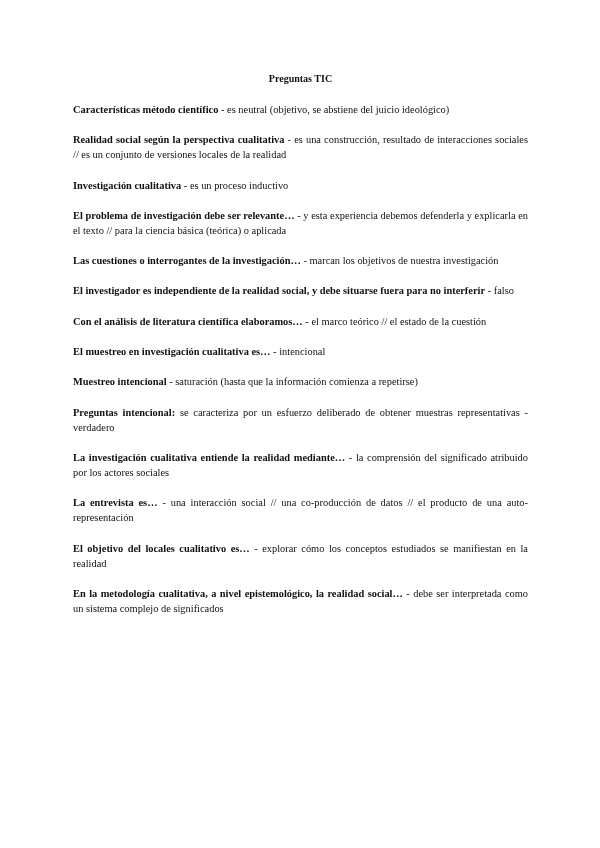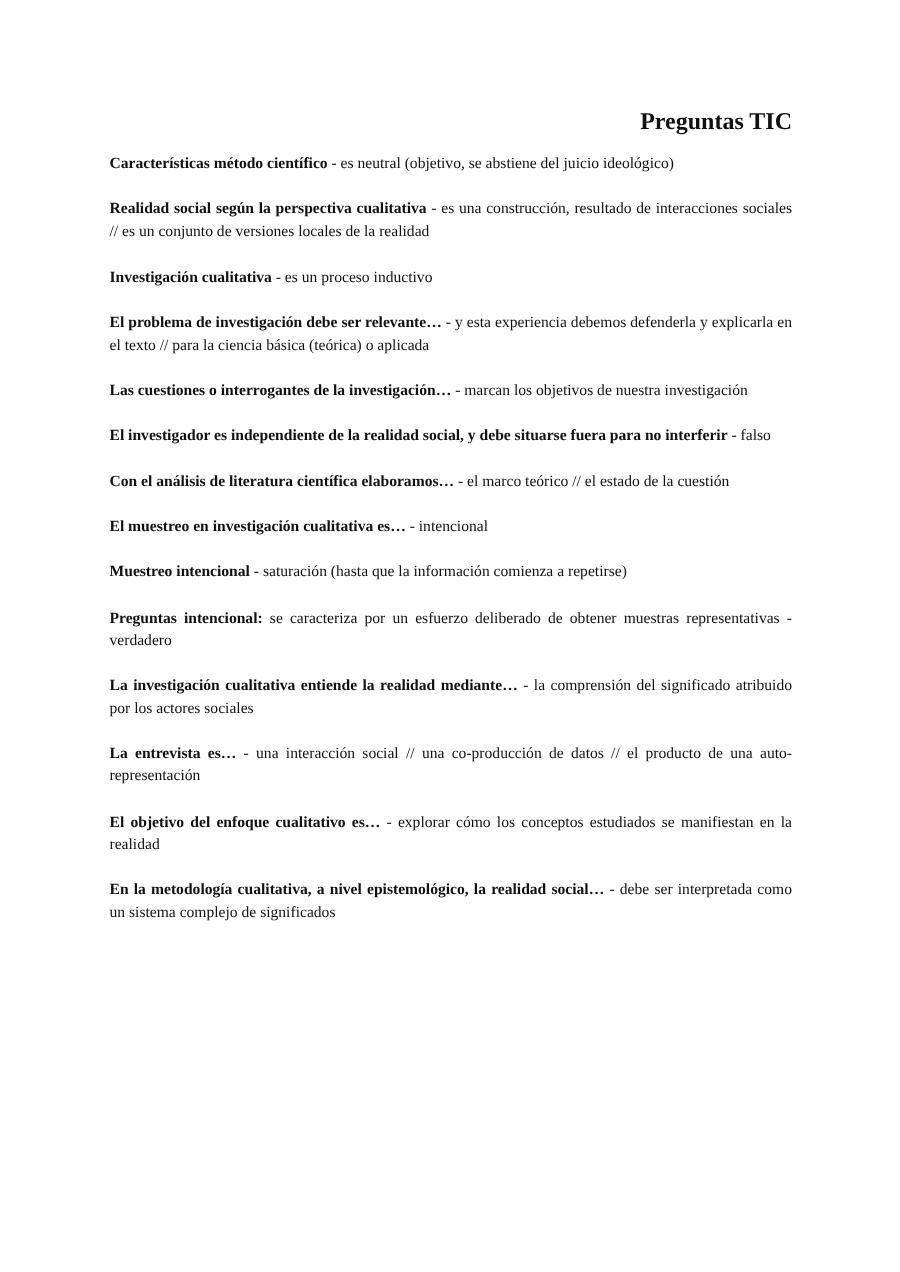--- a/index.html
+++ b/index.html
@@ -1,20 +1,20 @@
 <!DOCTYPE html>
 <html><head>
 <meta charset="utf-8">
 <style>
   html, body { margin: 0; padding: 0; background: #ffffff; }
   body { width: 600px; height: 848px; position: relative; overflow: hidden;
          font-family: "Liberation Serif", "DejaVu Serif", serif; color: #111; }
   .page { position: absolute; left: 73px; top: 0; width: 455px; }
-  .title { position: absolute; left: 0; width: 455px; top: 73px; text-align: right;
-           font-weight: bold; font-size: 16px; }
+  .title { position: absolute; left: 0; width: 455px; top: 73px; text-align: center;
+           font-weight: bold; font-size: 10px; }
   .entries { position: absolute; top: 102px; left: 0; width: 455px; }
   .entry { font-size: 10.4px; line-height: 15px; text-align: justify; margin: 0 0 15.3px 0; }
   .entry .q { font-weight: bold; font-family: Liberation Serif, serif; }
 </style>
 </head>
 <body>
 
 <div class="page">
   <div class="title">Preguntas TIC</div>
   <div class="entries">
@@ -23,16 +23,16 @@
     <p class="entry"><span class="q">Investigación cualitativa</span><span> - es un proceso inductivo</span></p>
     <p class="entry"><span class="q">El problema de investigación debe ser relevante…</span><span> - y esta experiencia debemos defenderla y explicarla en el texto // para la ciencia básica (teórica) o aplicada</span></p>
     <p class="entry"><span class="q">Las cuestiones o interrogantes de la investigación…</span><span> - marcan los objetivos de nuestra investigación</span></p>
     <p class="entry"><span class="q">El investigador es independiente de la realidad social, y debe situarse fuera para no interferir</span><span> - falso</span></p>
     <p class="entry"><span class="q">Con el análisis de literatura científica elaboramos…</span><span> - el marco teórico // el estado de la cuestión</span></p>
     <p class="entry"><span class="q">El muestreo en investigación cualitativa es…</span><span> - intencional</span></p>
     <p class="entry"><span class="q">Muestreo intencional</span><span> - saturación (hasta que la información comienza a repetirse)</span></p>
     <p class="entry"><span class="q">Preguntas intencional:</span><span> se caracteriza por un esfuerzo deliberado de obtener muestras representativas - verdadero</span></p>
     <p class="entry"><span class="q">La investigación cualitativa entiende la realidad mediante…</span><span> - la comprensión del significado atribuido por los actores sociales</span></p>
     <p class="entry"><span class="q">La entrevista es…</span><span> - una interacción social // una co-producción de datos // el producto de una auto-representación</span></p>
-    <p class="entry"><span class="q">El objetivo del enfoque cualitativo es…</span><span> - explorar cómo los conceptos estudiados se manifiestan en la realidad</span></p>
+    <p class="entry"><span class="q">El objetivo del locales cualitativo es…</span><span> - explorar cómo los conceptos estudiados se manifiestan en la realidad</span></p>
     <p class="entry"><span class="q">En la metodología cualitativa, a nivel epistemológico, la realidad social…</span><span> - debe ser interpretada como un sistema complejo de significados</span></p>
   </div>
 </div>
 
 </body></html>

